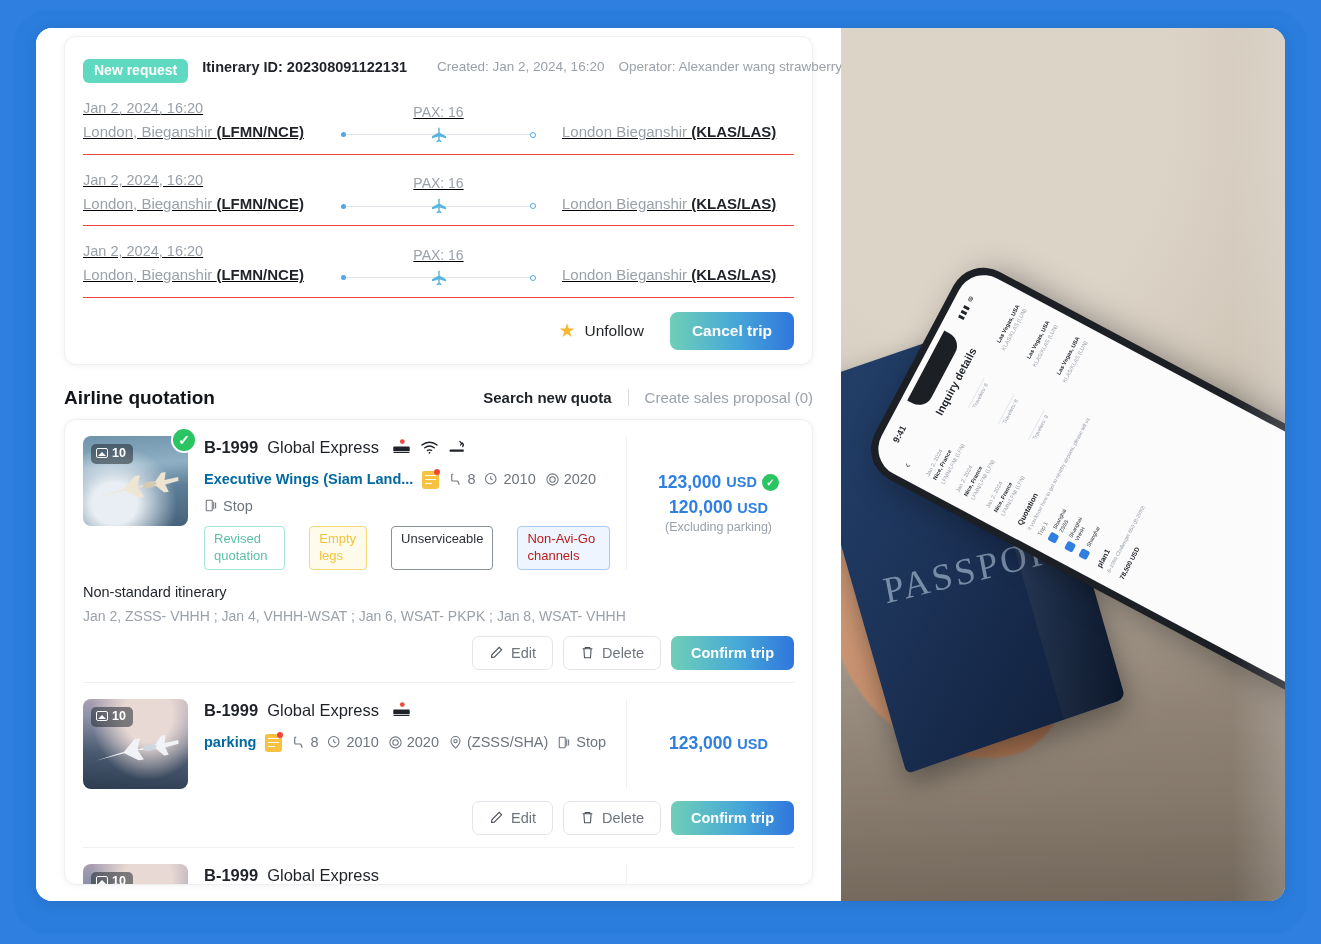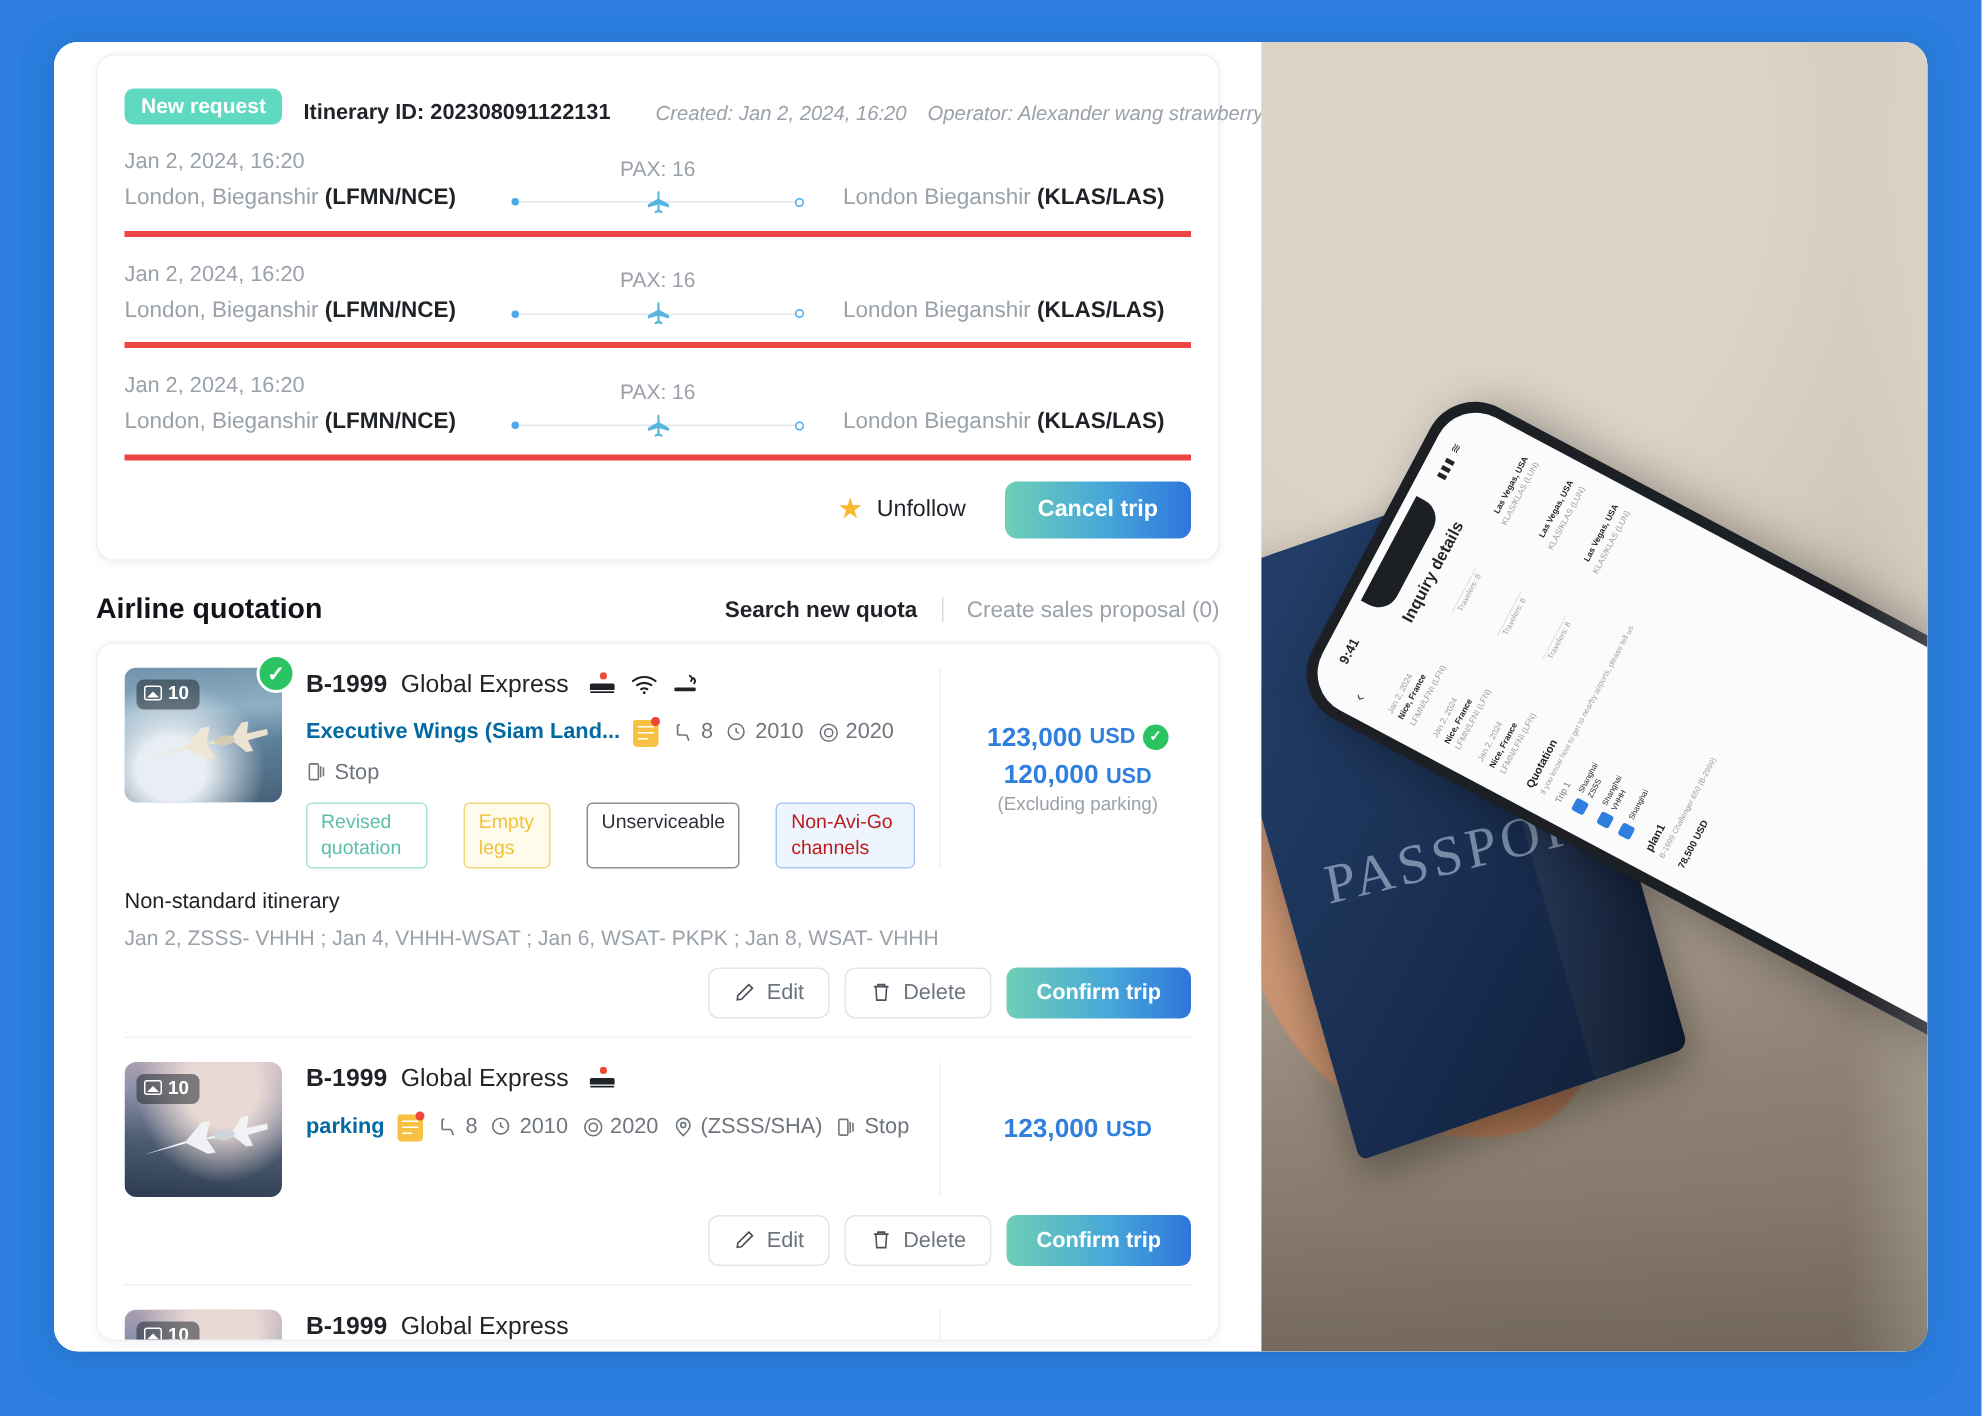--- a/index.html
+++ b/index.html
@@ -61,40 +61,41 @@
   .summary {
     margin: 8px 28px 0 28px;
     background: #fff;
     border-radius: 12px;
     border: 1px solid #eef0f3;
     box-shadow: 0 1px 6px rgba(17,24,39,.06);
     padding: 22px 18px 14px 18px;
     position: relative;
   }
   .sum-head {
-    display: flex; align-items: flex-end; gap: 14px;
+    display: flex; align-items: flex-start; gap: 14px;
     white-space: nowrap;
   }
   .badge-new {
     background: #5fd9c0;
     color: #ffffff;
     font-size: 14px;
     font-weight: 600;
     padding: 4px 11px 5px 11px;
     border-radius: 6px;
     line-height: 1.1;
   }
   .itin-id { font-size: 14.5px; color: #1f2328; font-weight: 600; }
-  .meta { font-size: 13.5px; color: #9aa1a9; font-style: italic; }
+  .meta { font-size: 13.5px; color: #9aa1a9; }
   .meta.sp { margin-left: 16px; }
 
   .leg {
     padding: 14px 0 10px 0;
-    border-bottom: 4px solid #ef4444;
+    border-bottom: 1px solid #ef4444;
     position: relative;
+    text-decoration: underline;
   }
   .leg:last-of-type { border-bottom: none; }
   .leg-grid {
     display: grid;
     grid-template-columns: 250px 1fr 250px;
     align-items: end;
   }
   .leg-date { font-size: 14.5px; color: #9aa1a9; line-height: 1.65; }
   .leg-from { font-size: 15px; color: #9aa1a9; line-height: 1.5; }
   .leg-from b, .leg-to b { color: #1f2328; font-weight: 700; }

